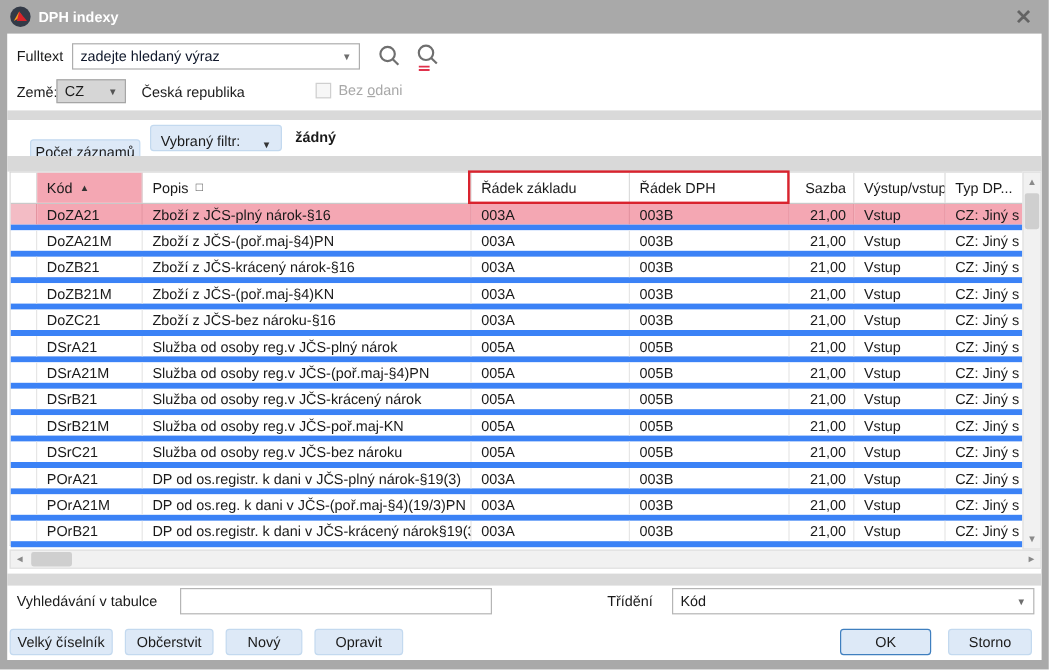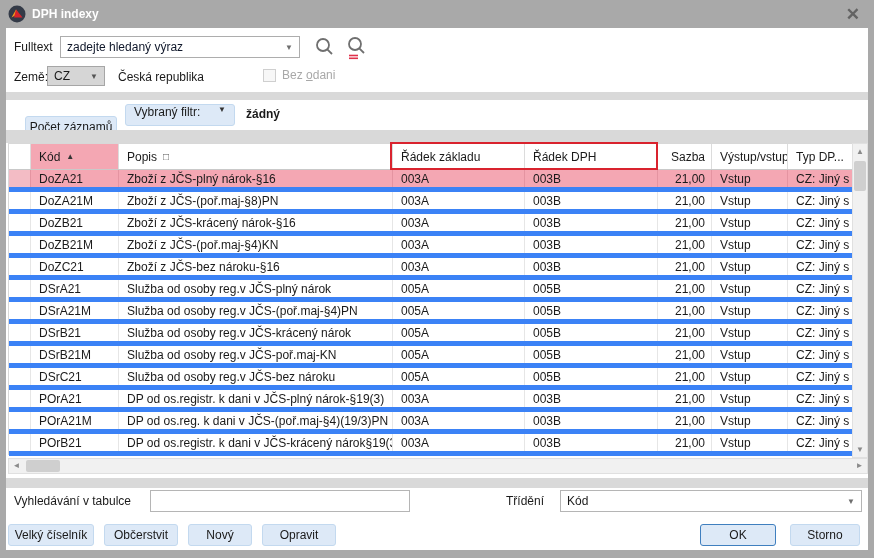--- a/index.html
+++ b/index.html
@@ -33,21 +33,21 @@
   .checkbox-lbl { color:#a8a8a8; }
   .checkbox-lbl .accel { text-decoration:underline; }
 
   .band { position:absolute; left:0; width:862px; background:#d9d9d9; }
   .band1 { top:64px; height:8px; }
   .band2 { top:102px; height:13px; }
   .band3 { top:450px; height:10px; }
 
   .btn { position:absolute; height:22px; background:var(--button_blue); border:1px solid var(--button_border); border-radius:3px; font-family:"Liberation Sans",sans-serif; font-size:12px; color:#1a1a1a; cursor:pointer; }
   .btn-count { left:8px; top:88px; width:92px;margin-left:11px; }
-  .dd-filter { position:absolute; left:119px; top:76px; width:110px; height:22px; background:var(--button_blue); border:1px solid var(--button_border); border-radius:3px; display:flex; align-items:flex-start; padding:0 8px; cursor:pointer; }
+  .dd-filter { position:absolute; left:119px; top:76px; width:110px; height:22px; background:var(--button_blue); border:1px solid var(--button_border); border-radius:3px; display:flex; align-items:flex-end; padding:0 8px; cursor:pointer; }
   .dd-filter .arrow { margin-left:auto; color:#333; font-size:8px; }
   .filter-value { position:absolute; left:240px; top:79px; font-weight:bold; }
 
   
   .table-wrap { position:absolute; left:2px; top:115px; width:844px; height:312px; border:1px solid #d8d8d8; border-right:none; }
   .thead { display:flex; height:26px; background:#fff; border-bottom:1px solid #c9c9c9; }
   .th { display:flex; align-items:center; padding:0 6px 0 8px; border-right:1px solid #dcdcdc; overflow:hidden; white-space:nowrap; cursor:pointer; }
   .trow { display:flex; height:22px; background:#fff; border-bottom:5px solid #3b82f6; cursor:pointer; }
   .td { padding:0 6px 0 8px; border-right:1px solid #e6e6e6; overflow:hidden; white-space:nowrap; display:flex; align-items:center; }
   .c-sel { width:22px; flex:0 0 auto; padding:0; }
@@ -168,21 +168,21 @@
     <div class="td c-popis">Zboží z JČS-plný nárok-§16</div>
     <div class="td c-zaklad">003A</div>
     <div class="td c-dph">003B</div>
     <div class="td c-sazba">21,00</div>
     <div class="td c-vystup">Vstup</div>
     <div class="td c-typ">CZ: Jiný s</div>
   </div>
           <div class="trow">
     <div class="td c-sel"></div>
     <div class="td c-kod">DoZA21M</div>
-    <div class="td c-popis">Zboží z JČS-(poř.maj-§8)PN</div>
+    <div class="td c-popis">Zboží z JČS-(poř.maj-§4)PN</div>
     <div class="td c-zaklad">003A</div>
     <div class="td c-dph">003B</div>
     <div class="td c-sazba">21,00</div>
     <div class="td c-vystup">Vstup</div>
     <div class="td c-typ">CZ: Jiný s</div>
   </div>
           <div class="trow">
     <div class="td c-sel"></div>
     <div class="td c-kod">DoZB21</div>
     <div class="td c-popis">Zboží z JČS-krácený nárok-§16</div>

